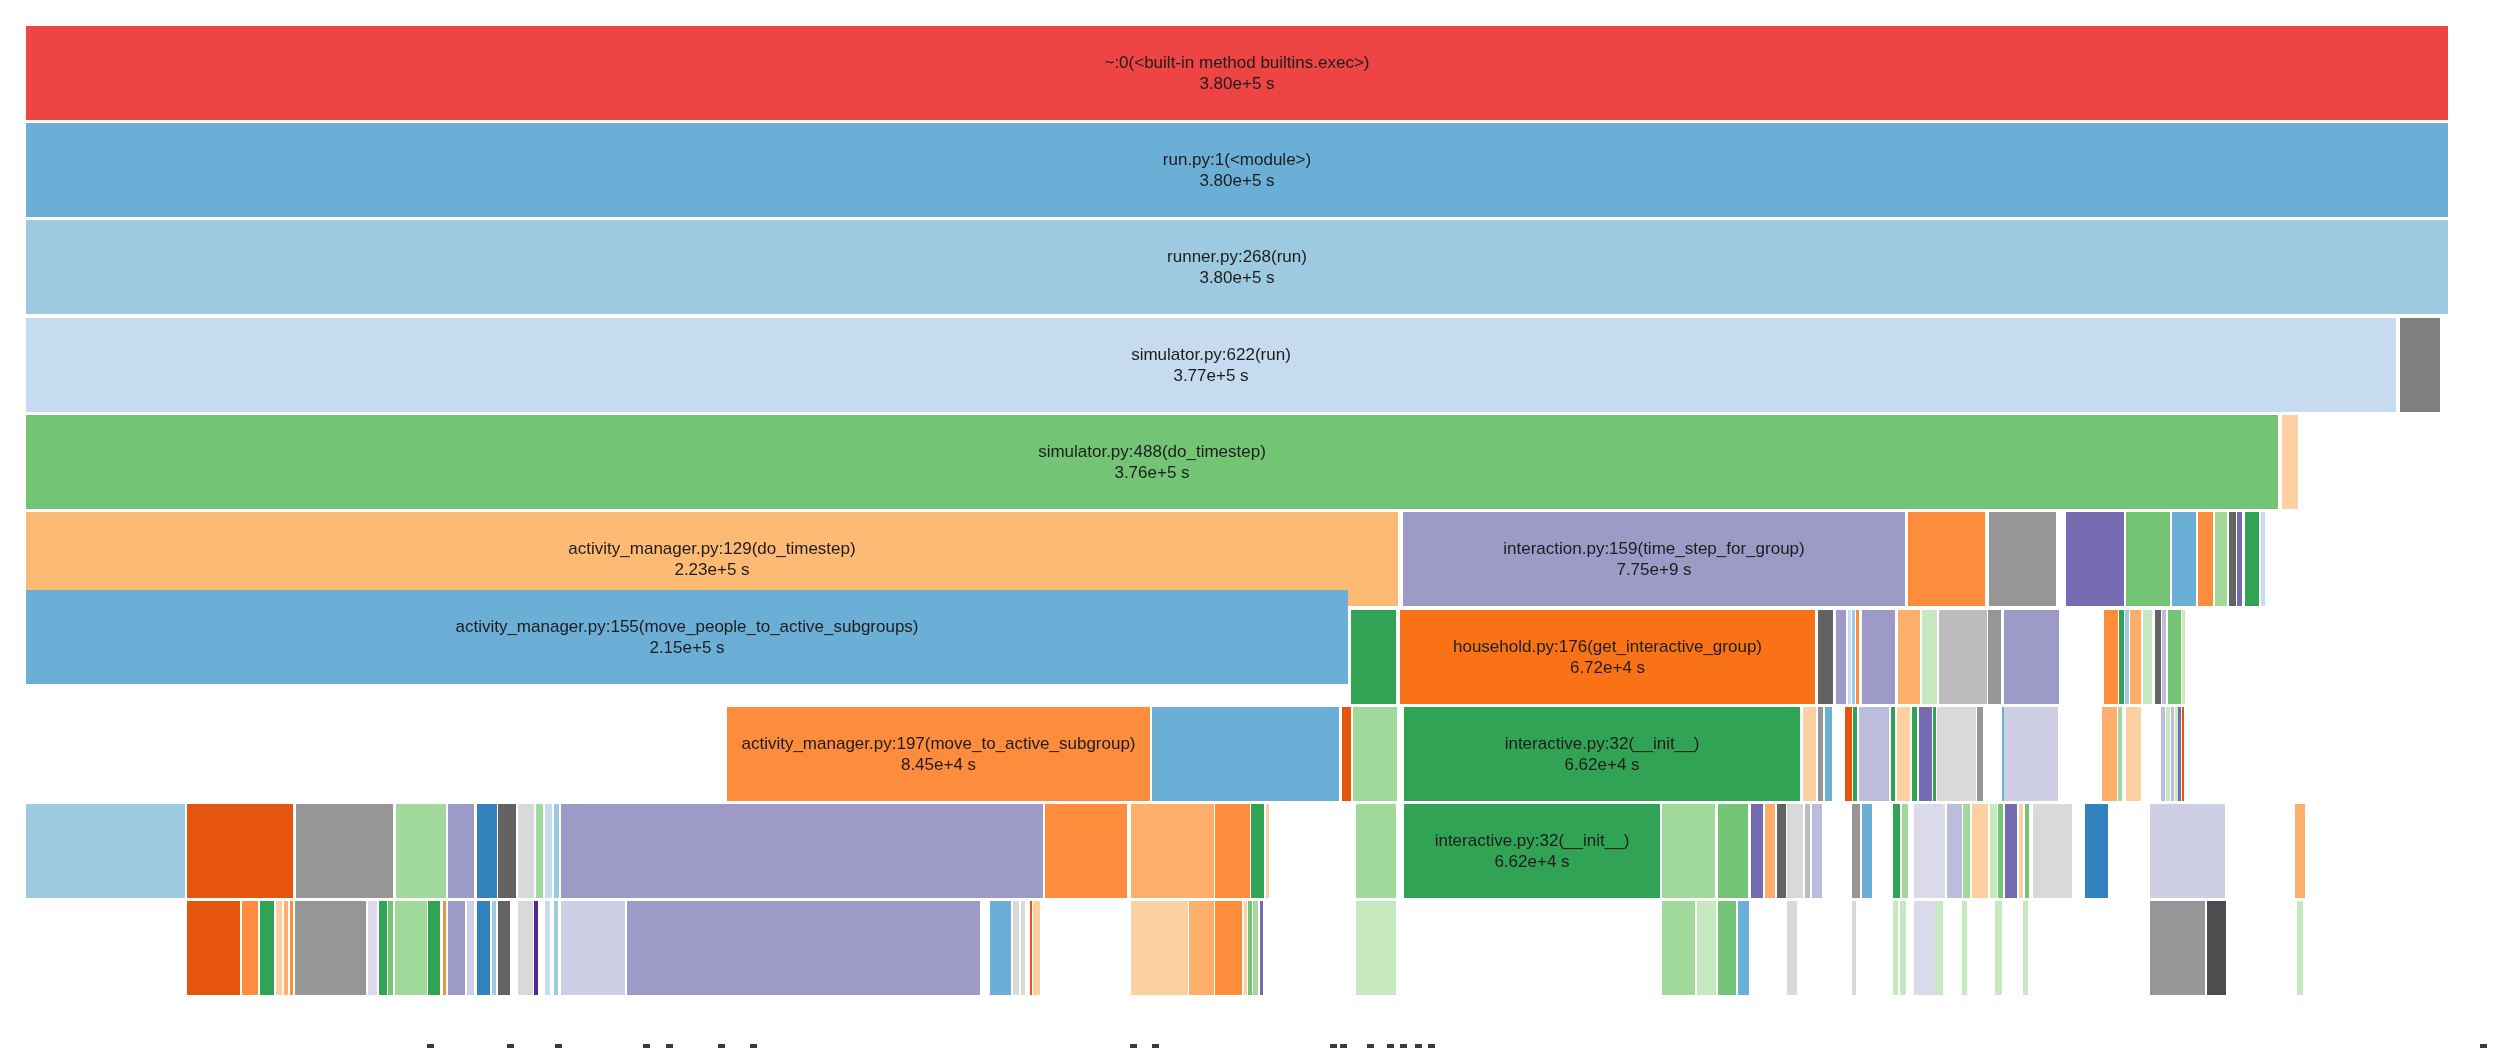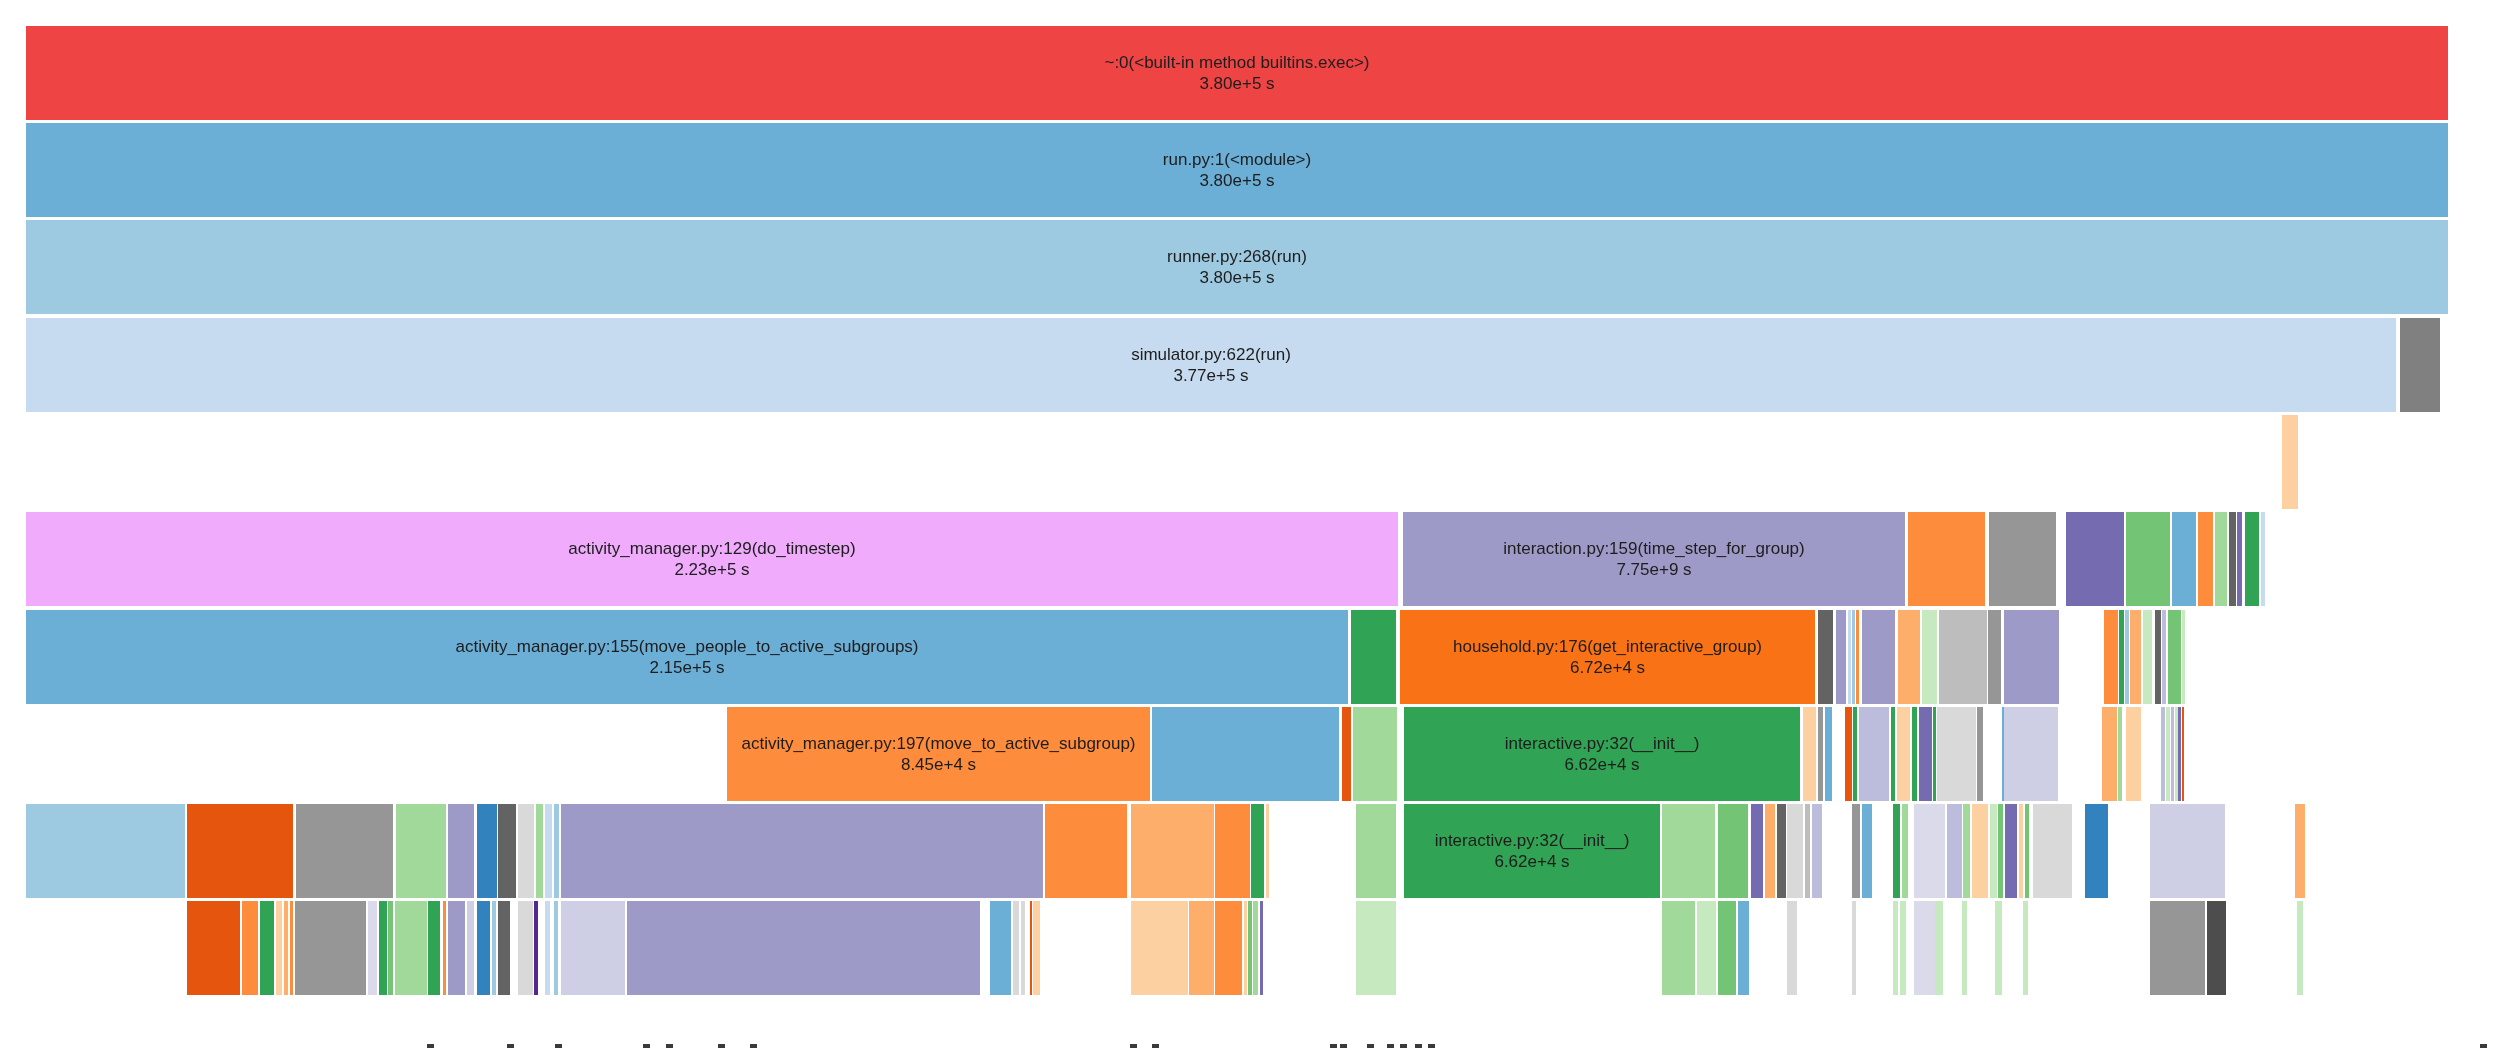--- a/index.html
+++ b/index.html
@@ -25,41 +25,45 @@
     </div>
     <div class="frame" style="left: 26px; top: 220px; width: 2422px; height: 94px; background: rgb(158, 202, 225);">
       <div class="lbl">runner.py:268(run)</div>
       <div class="lbl">3.80e+5 s</div>
     </div>
     <div class="frame" style="left: 26px; top: 318px; width: 2370px; height: 94px; background: rgb(198, 219, 239);">
       <div class="lbl">simulator.py:622(run)</div>
       <div class="lbl">3.77e+5 s</div>
     </div>
     <div class="frame" style="left: 2400px; top: 318px; width: 40px; height: 94px; background: rgb(128, 128, 128);"></div>
+    <div class="frame" style="left: 26px; top: 415px; width: 2252px; height: 94px; background: rgb(116, 196, 118);">
+      <div class="lbl">simulator.py:488(do_timestep)</div>
+      <div class="lbl">3.76e+5 s</div>
+    </div>
     <div class="frame" style="left: 2282px; top: 415px; width: 16px; height: 94px; background: rgb(253, 208, 162);"></div>
-    <div class="frame" style="left: 26px; top: 512px; width: 1372px; height: 94px; background: #f0abfc;">
+    <div class="frame" style="left: 26px; top: 512px; width: 1372px; height: 94px; background: #fdba74;">
       <div class="lbl">activity_manager.py:129(do_timestep)</div>
       <div class="lbl">2.23e+5 s</div>
     </div>
     <div class="frame" style="left: 1403px; top: 512px; width: 502px; height: 94px; background: rgb(158, 154, 200);">
       <div class="lbl">interaction.py:159(time_step_for_group)</div>
       <div class="lbl">7.75e+9 s</div>
     </div>
     <div class="frame" style="left: 1908px; top: 512px; width: 77px; height: 94px; background: rgb(253, 141, 60);"></div>
     <div class="frame" style="left: 1989px; top: 512px; width: 67px; height: 94px; background: rgb(150, 150, 150);"></div>
     <div class="frame" style="left: 2066px; top: 512px; width: 58px; height: 94px; background: rgb(117, 107, 177);"></div>
     <div class="frame" style="left: 2126px; top: 512px; width: 44px; height: 94px; background: rgb(116, 196, 118);"></div>
     <div class="frame" style="left: 2172px; top: 512px; width: 24px; height: 94px; background: rgb(107, 174, 214);"></div>
     <div class="frame" style="left: 2198px; top: 512px; width: 15px; height: 94px; background: rgb(253, 141, 60);"></div>
     <div class="frame" style="left: 2215px; top: 512px; width: 12px; height: 94px; background: rgb(161, 217, 155);"></div>
     <div class="frame" style="left: 2229px; top: 512px; width: 7px; height: 94px; background: rgb(99, 99, 99);"></div>
     <div class="frame" style="left: 2237px; top: 512px; width: 5px; height: 94px; background: rgb(117, 107, 177);"></div>
     <div class="frame" style="left: 2245px; top: 512px; width: 14px; height: 94px; background: rgb(49, 163, 84);"></div>
     <div class="frame" style="left: 2261px; top: 512px; width: 4px; height: 94px; background: rgb(198, 219, 239);"></div>
-    <div class="frame" style="left: 26px; top: 610px; width: 1322px; height: 94px; background: rgb(107, 174, 214);">
+    <div class="frame" style="left: 26px; top: 590px; width: 1322px; height: 94px; background: rgb(107, 174, 214);">
       <div class="lbl">activity_manager.py:155(move_people_to_active_subgroups)</div>
       <div class="lbl">2.15e+5 s</div>
     </div>
     <div class="frame" style="left: 1351px; top: 610px; width: 45px; height: 94px; background: rgb(49, 163, 84);"></div>
     <div class="frame" style="left: 1400px; top: 610px; width: 415px; height: 94px; background: #f97316;">
       <div class="lbl">household.py:176(get_interactive_group)</div>
       <div class="lbl">6.72e+4 s</div>
     </div>
     <div class="frame" style="left: 1818px; top: 610px; width: 15px; height: 94px; background: rgb(99, 99, 99);"></div>
     <div class="frame" style="left: 1836px; top: 610px; width: 10px; height: 94px; background: rgb(158, 154, 200);"></div>

